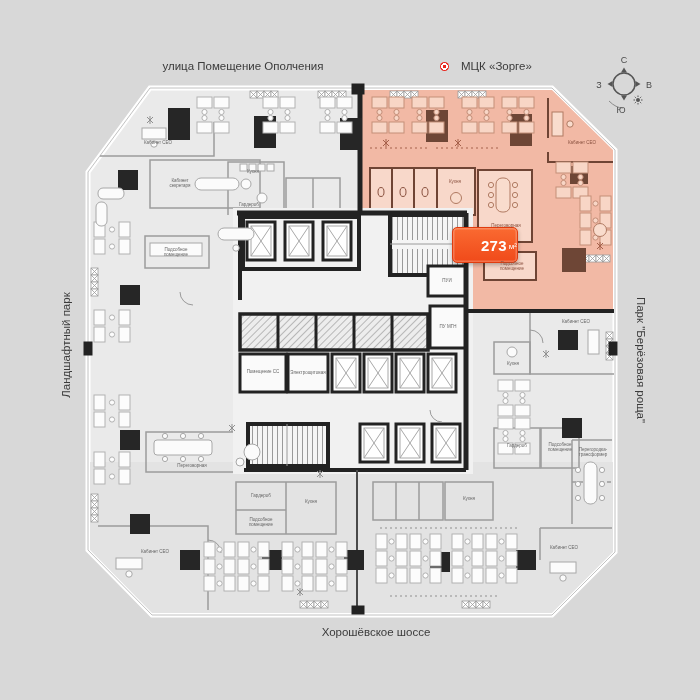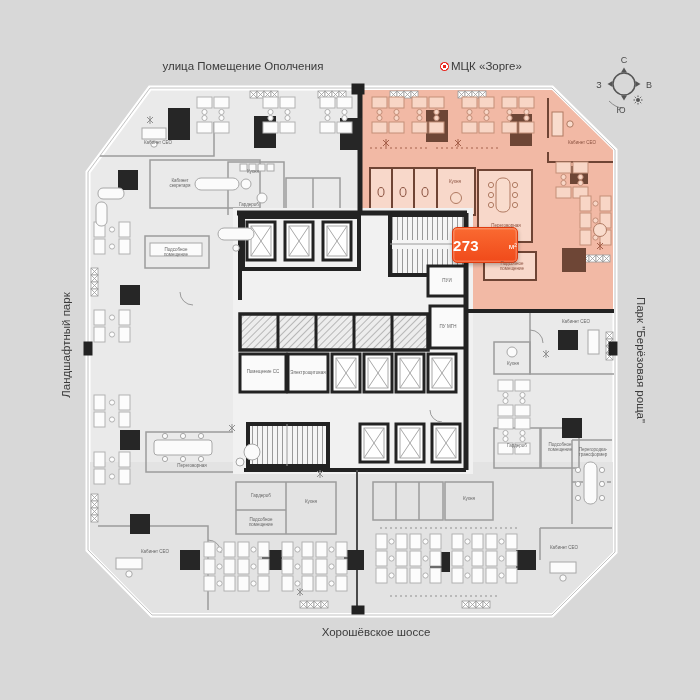--- a/index.html
+++ b/index.html
@@ -18,27 +18,27 @@
   .ofurn{fill:#f9dccd;stroke:#b07a62;stroke-width:1;}
   .coreroom{fill:#fafafa;stroke:#222;stroke-width:3;}
   .arc{stroke:#9a9a9a;stroke-width:1;fill:none;}
   .plant{stroke:#8f8f8f;stroke-width:1;fill:none;}
   .oplant{stroke:#a5604a;stroke-width:1;fill:none;}
   .fixture{fill:none;stroke:#8a5240;stroke-width:1;}
 
   .ui-label{position:absolute;transform:translate(-50%,-50%);font-size:11.5px;color:#3b3b3b;white-space:nowrap;}
   .v-left{transform:translate(-50%,-50%) rotate(-90deg);}
   .v-right{transform:translate(-50%,-50%) rotate(90deg);}
-  .metro{position:absolute;display:flex;align-items:center;gap:2px;transform:translate(0,-50%);}
+  .metro{position:absolute;display:flex;align-items:center;gap:12px;transform:translate(0,-50%);}
   .metro-dot{width:9px;height:9px;border-radius:50%;
     background:radial-gradient(circle,#e8251d 0 29%,#ffffff 30% 55%,#e8251d 56% 100%);}
   .metro-name{font-size:11.5px;color:#3b3b3b;white-space:nowrap;}
 
   .badge{position:absolute;left:452px;top:227px;width:64px;height:34px;
-    display:flex;align-items:center;justify-content:space-between;gap:2px;
+    display:flex;align-items:center;justify-content:flex-end;gap:2px;
     background:linear-gradient(180deg,#fa6a31,#f04a1a);
     border:1.5px solid #e03c0e;border-radius:5px;
     box-shadow:0 2px 4px rgba(0,0,0,.28), inset 0 0 0 1.5px rgba(255,255,255,.22);
     color:#fff;cursor:pointer;}
   .badge-num{font-size:15px;font-weight:bold;letter-spacing:.3px;}
   .badge-unit{font-size:8px;margin-top:2px;}
 
   .rl{position:absolute;transform:translate(-50%,-50%);font-size:4.5px;line-height:1.2;
       color:#666;text-align:center;width:44px;pointer-events:none;}
   .rl.org{color:#8a5240;}

